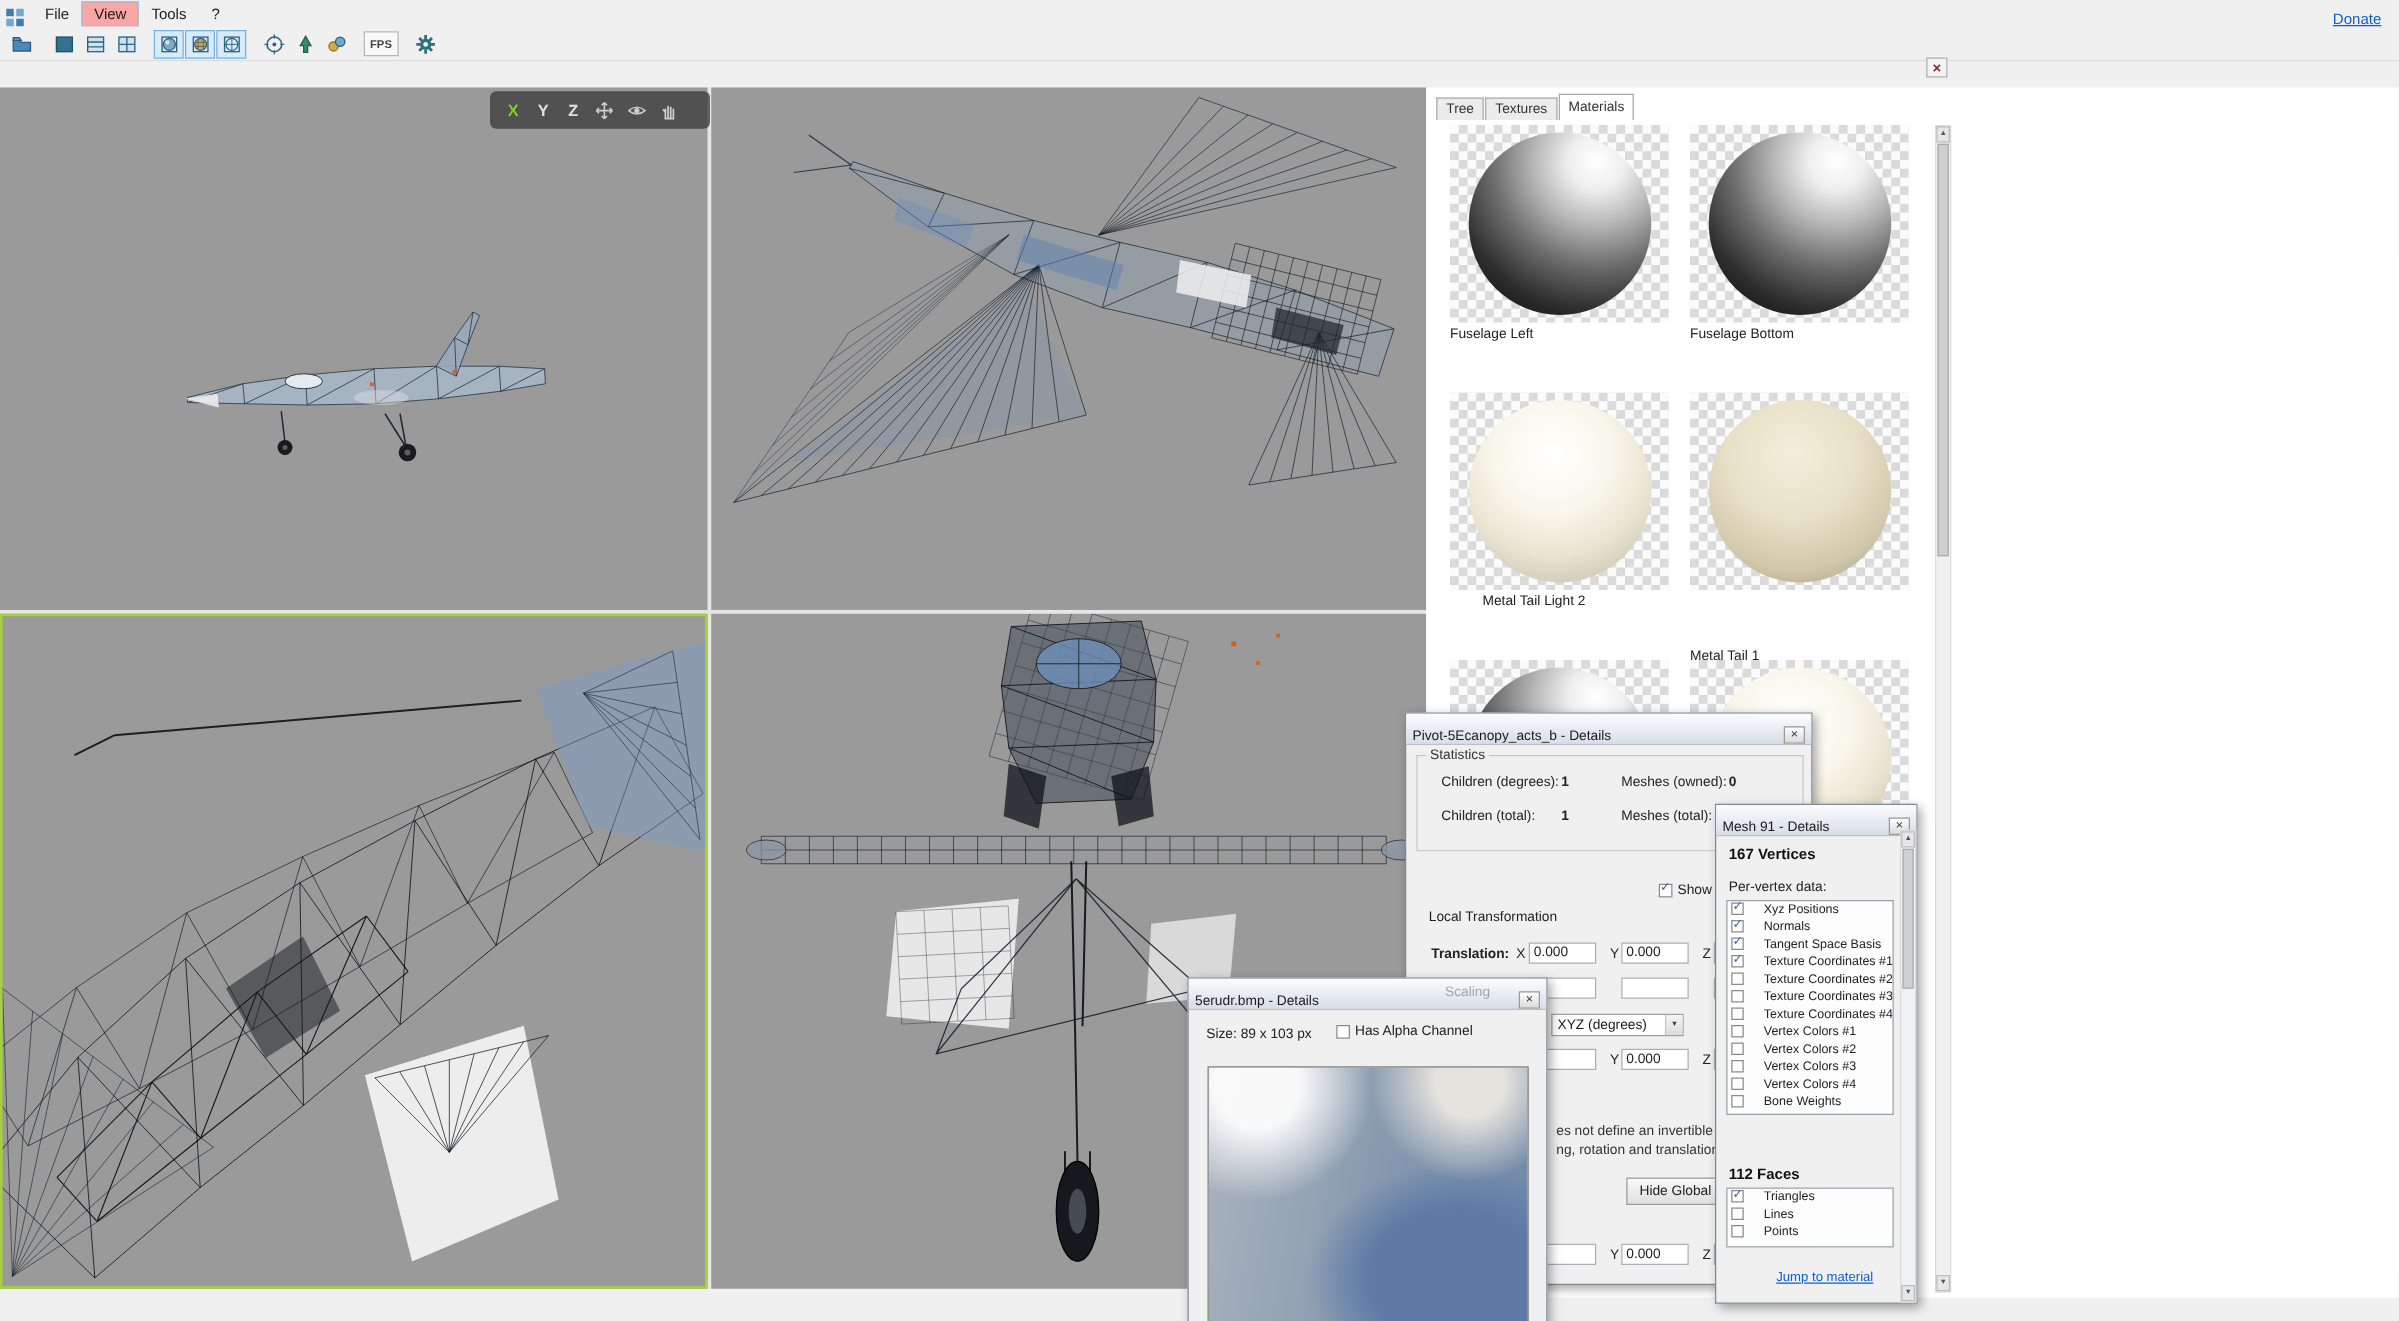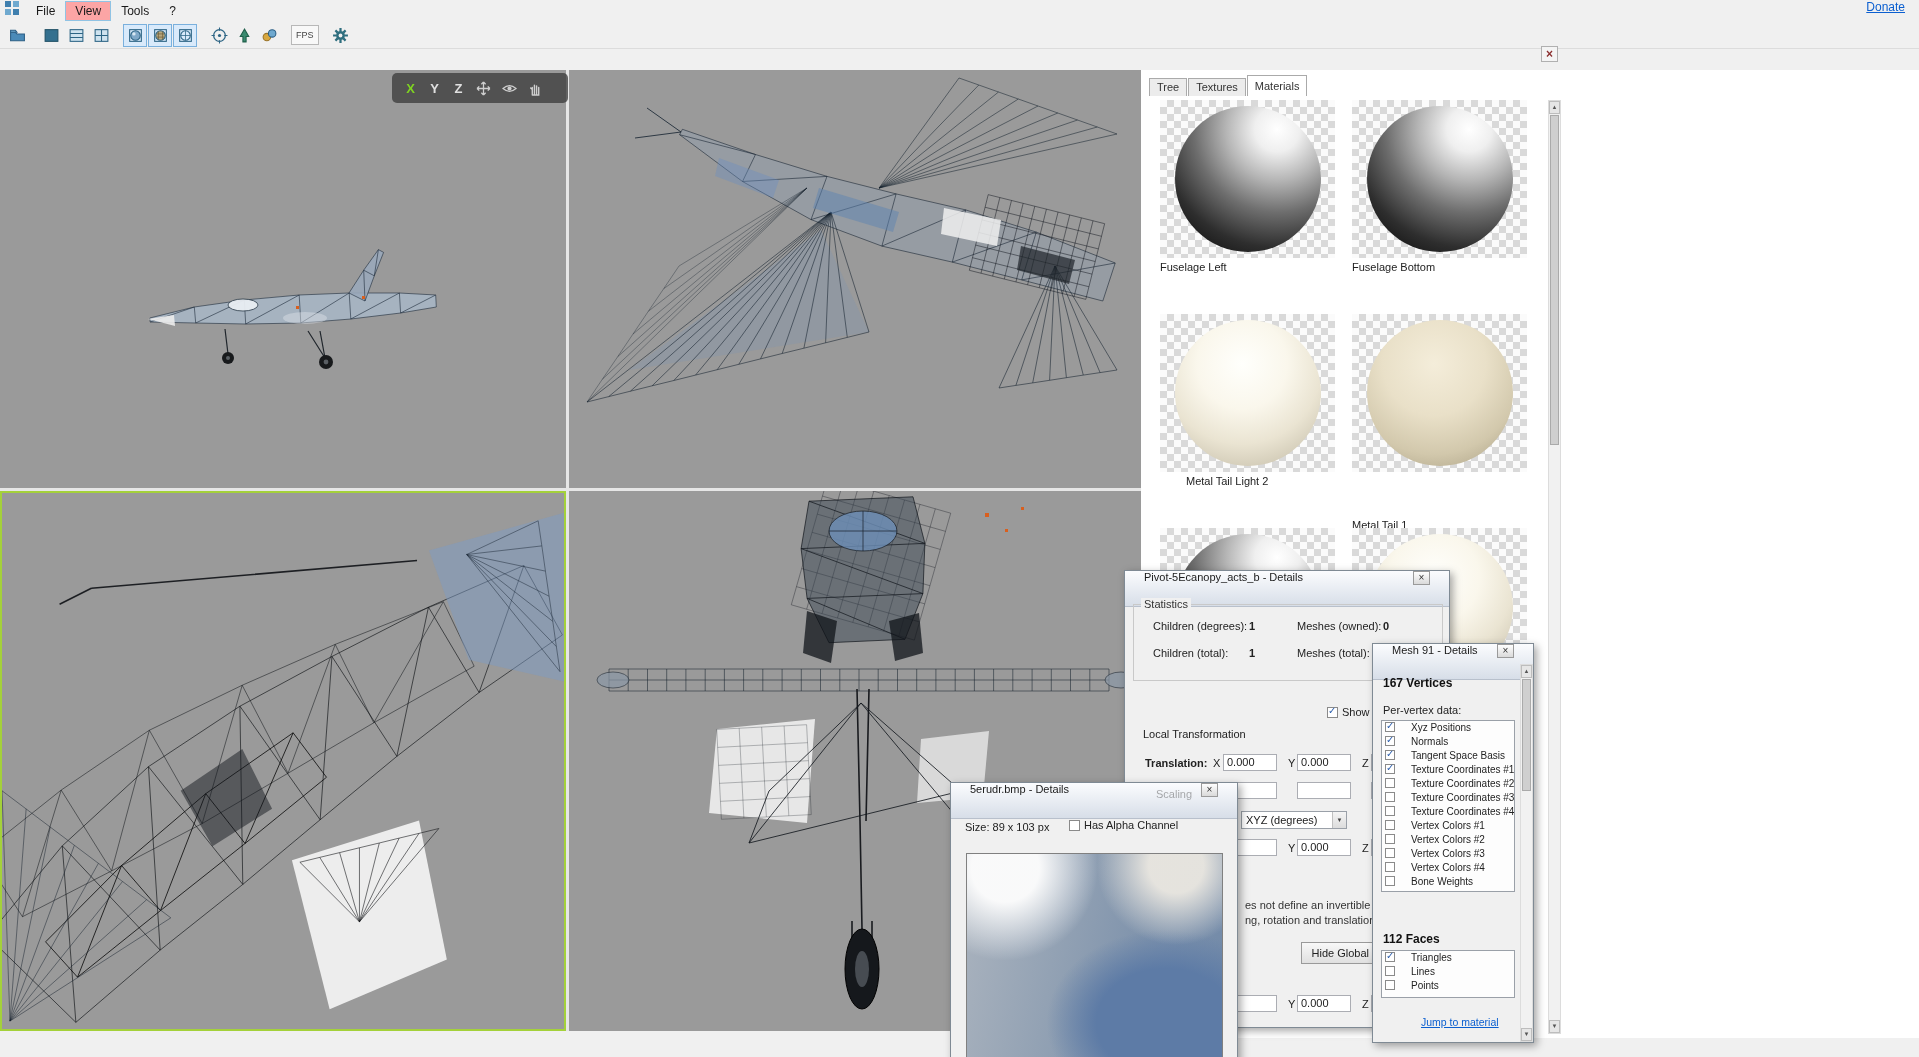--- a/index.html
+++ b/index.html
@@ -1,36 +1,36 @@
 <!DOCTYPE html>
 <html style="--axis-green: #7ed321; --vp-border: #a4d13a; --link: #0b5fd0; --check: #2d5fae;"><head>
 <meta charset="utf-8">
 <style>
 *{box-sizing:border-box;margin:0;padding:0}
 html,body{width:1919px;height:1057px;overflow:hidden;background:#f0f0f0;
   font-family:"Liberation Sans","DejaVu Sans",sans-serif;font-size:12px;color:#1a1a1a}
 #app{position:relative;width:1919px;height:1057px;overflow:hidden;background:#f0f0f0}
 
 
-.menubar{position:absolute;left:0;top:0;width:100%;height:22px;background:#f0f0f0;display:flex;align-items:flex-start;padding-left:4px;z-index:6}
+.menubar{position:absolute;left:0;top:0;width:100%;height:22px;background:#f0f0f0;display:flex;align-items:flex-end;padding-left:4px;z-index:6}
 .app-icon{width:16px;height:16px;margin-right:6px}
 .app-icon svg{width:16px;height:16px;display:block}
 .menu-items{display:flex;height:100%;align-items:center}
 .menu-item{padding:2px 9px;font-size:12px;border:1px solid transparent;cursor:default}
 .menu-item.active{background:#fca5a5;border-color:#90c3e4}
 .donate{margin-left:auto;margin-right:14px;color:var(--link,#0b5fd0);text-decoration:underline;font-size:12px;cursor:pointer}
 
 
 .toolbar{position:absolute;left:0;top:22px;width:100%;height:27px;background:#f0f0f0;border-bottom:1px solid #dcdcdc;display:flex;align-items:center;padding-left:5px;z-index:6}
 .tbtn{width:24px;height:23px;display:flex;align-items:center;justify-content:center;border:1px solid transparent;margin-right:1px}
 .tbtn svg{width:17px;height:17px;display:block}
 .tbtn.pressed{border-color:#7ab0dd;background:#d9eafb}
 .tbtn.gap{margin-left:9px}
 .tbtn.txt{width:auto;height:20px;padding:0 4px;border:1px solid #b8b8b8;background:#f8f8f8}
-.tlabel{font-size:9px;font-weight:normal;color:#444}
+.tlabel{font-size:9px;font-weight:bold;color:#444}
 
 
 .tabstrip{position:absolute;left:0;top:49px;width:100%;height:21px;background:#ececec;display:flex;align-items:flex-end;padding-left:2px;border-bottom:1px solid #c8c8c8;z-index:6}
 .dtab{height:18px;padding:2px 8px;font-size:11px;background:#e0e0e0;border:1px solid #b0b0b0;border-bottom:none;margin-right:2px;color:#333;white-space:nowrap}
 .dtab.active{background:#fff;height:20px;padding-top:3px}
 .tab-close{position:absolute;left:1541px;top:46px;width:17px;height:16px;border:1px solid #b0b0b0;background:#f4f4f4;color:#8b2f2f;font-weight:bold;font-size:12px;line-height:12px;text-align:center;padding:0;z-index:7}
 
 
 .viewports{position:absolute;left:0;top:70px;width:1141px;height:961px;background:#e6e6e6}
 .vp{position:absolute;background:#9a9a9a;overflow:hidden}
@@ -61,21 +61,21 @@
 .mat-label{position:absolute;width:175px;font-size:11px;color:#222;padding-top:3px;white-space:nowrap}
 
 
 .sb{position:absolute;width:13px;background:#f1f1f1;border:1px solid #dcdcdc}
 .sb-btn{position:absolute;left:0;width:11px;height:13px;background:#e6e6e6;border:1px solid #bdbdbd;font-size:6px;line-height:11px;text-align:center;color:#555}
 .sb-thumb{position:absolute;left:1px;width:9px;background:#cfcfcf;border:1px solid #aaa}
 .panel-sb{left:407px;top:30px;height:934px}
 
 
 .dlg{position:absolute;background:#f0f0f0;border:1px solid #7f8a94;box-shadow:3px 3px 8px rgba(0,0,0,.35)}
-.dlg-title{position:relative;height:36px;background:linear-gradient(#fbfcfe,#d7dee8);border-bottom:1px solid #b8c0cc;display:flex;align-items:flex-start;padding:0 19px;font-size:11px;color:#1a1a1a;white-space:nowrap;overflow:hidden}
+.dlg-title{position:relative;height:25px;background:linear-gradient(#fbfcfe,#d7dee8);border-bottom:1px solid #b8c0cc;display:flex;align-items:flex-end;padding:0 5px;font-size:11px;color:#1a1a1a;white-space:nowrap;overflow:hidden}
 .dlg-title-text{flex:1;overflow:hidden}
 .dlg-close{flex:0 0 auto;width:17px;height:14px;border:1px solid #9a9a9a;background:linear-gradient(#fefefe,#dadada);font-size:10px;line-height:12px;text-align:center;color:#333}
 .grouplabel{position:absolute;z-index:2;background:#f0f0f0;padding:0 3px;font-size:11px;color:#333;white-space:nowrap}
 .groupbox{position:absolute;border:1px solid #c9c9c9}
 .lbl{position:absolute;font-size:11px;color:#222;white-space:nowrap}
 .b{font-weight:bold}
 .bigb{position:absolute;font-size:12px;font-weight:bold;color:#111;white-space:nowrap}
 .lbl2{font-size:11px;color:#222;white-space:nowrap}
 .cbrow{position:absolute;display:flex;align-items:center;gap:4px;font-size:11px;white-space:nowrap}
 .cb{width:11px;height:11px;border:1px solid #8a8a8a;background:#fff;position:relative;flex:0 0 auto;display:inline-block}

